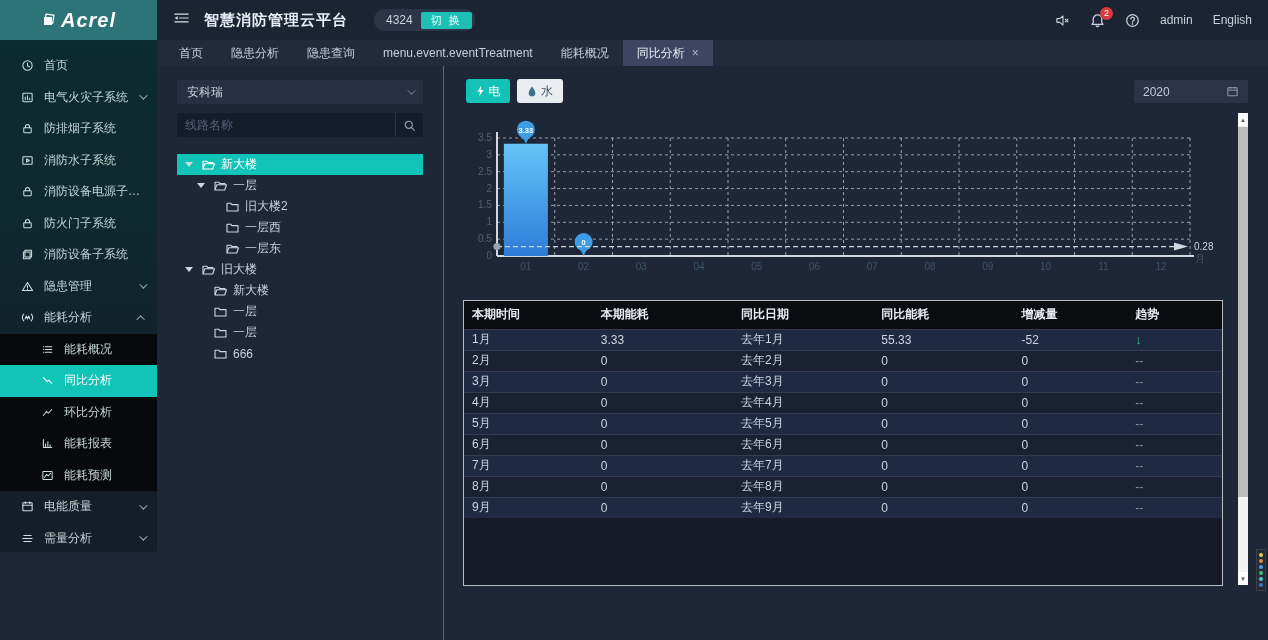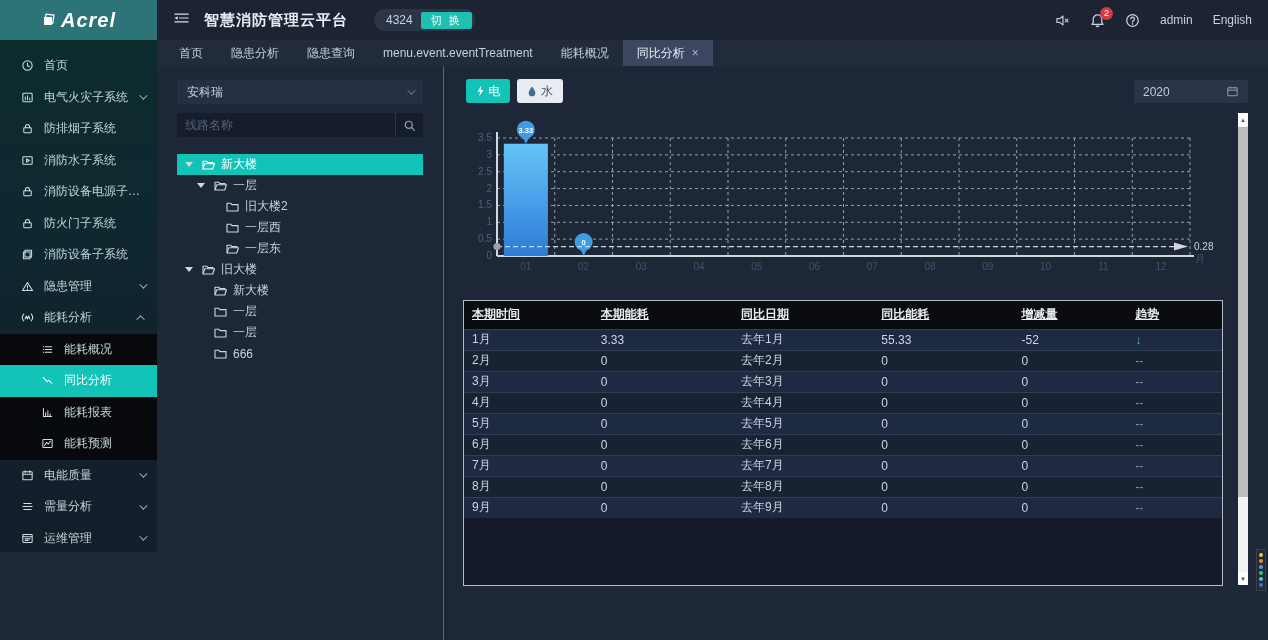--- a/index.html
+++ b/index.html
@@ -90,21 +90,21 @@
   .xlab{fill:#3e5469;font-size:10px;text-anchor:middle;}
   .mval{fill:#fff;font-size:7.5px;text-anchor:middle;font-weight:bold;}
   .ref{stroke:#cfd6de;stroke-width:1.2;stroke-dasharray:5 3;}
   .reflab{fill:#ccd4de;font-size:10px;}
 
   
   .table-wrap{position:absolute;left:463px;top:300px;width:760px;height:286px;border:1px solid #b6bcc4;
     overflow:hidden;background:#141a28;}
   table{width:100%;border-collapse:collapse;table-layout:fixed;}
   th{background:#0a0c10;color:#e8edf4;font-size:12px;font-weight:bold;text-align:left;
-    height:28px;padding:0 8px;text-decoration:underline;}
+    height:28px;padding:0 8px;}
   td{font-size:12px;color:#ccd5e1;height:21px;padding:0 8px;border-top:1px solid #323c52;}
   tbody tr:nth-child(odd){background:#1e2a42;}
   tbody tr:nth-child(even){background:#192233;}
   .trend-down{color:#3bbd83;font-size:13px;}
   .trend-none{color:#8b95a6;}
 
   
   .vscroll{position:absolute;left:1238px;top:113px;width:10px;height:472px;background:#f2f2f2;z-index:3;}
   .vs-up,.vs-down{position:absolute;left:0;width:10px;height:13px;background:#fdfdfd;color:#555;
     font-size:6px;display:flex;align-items:center;justify-content:center;cursor:pointer;}
@@ -229,20 +229,28 @@
           </span>
           <span class="lbl">能耗概况</span>
         </div>
         <div class="menu-item active">
           <span class="mi">
             <svg viewBox="0 0 14 14">
               <polyline points="2.4 3.6 6.6 8.2 8.4 6.6 11.6 10.2"></polyline>
             </svg>
           </span>
           <span class="lbl">同比分析</span>
+        </div>
+        <div class="menu-item">
+          <span class="mi">
+            <svg viewBox="0 0 14 14">
+              <polyline points="2.4 10.2 6 6 8 7.8 11.6 3.8"></polyline>
+            </svg>
+          </span>
+          <span class="lbl">环比分析</span>
         </div>
         <div class="menu-item">
           <span class="mi">
             <svg viewBox="0 0 14 14">
               <polyline points="2.6 2.6 2.6 11.4 11.6 11.4"></polyline>
               <line x1="5" y1="11.4" x2="5" y2="7.4"></line>
               <line x1="7.4" y1="11.4" x2="7.4" y2="5"></line>
               <line x1="9.8" y1="11.4" x2="9.8" y2="8.6"></line>
             </svg>
           </span>

